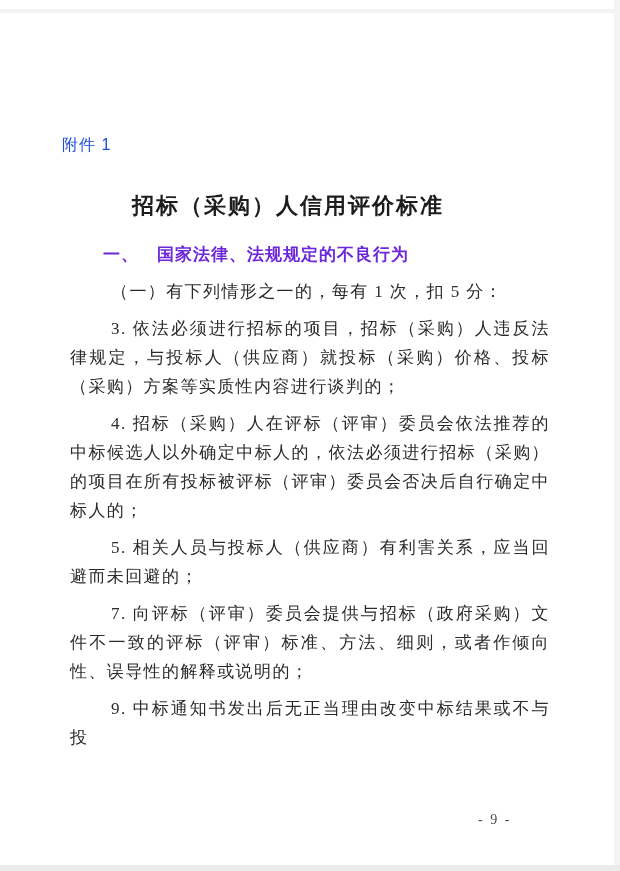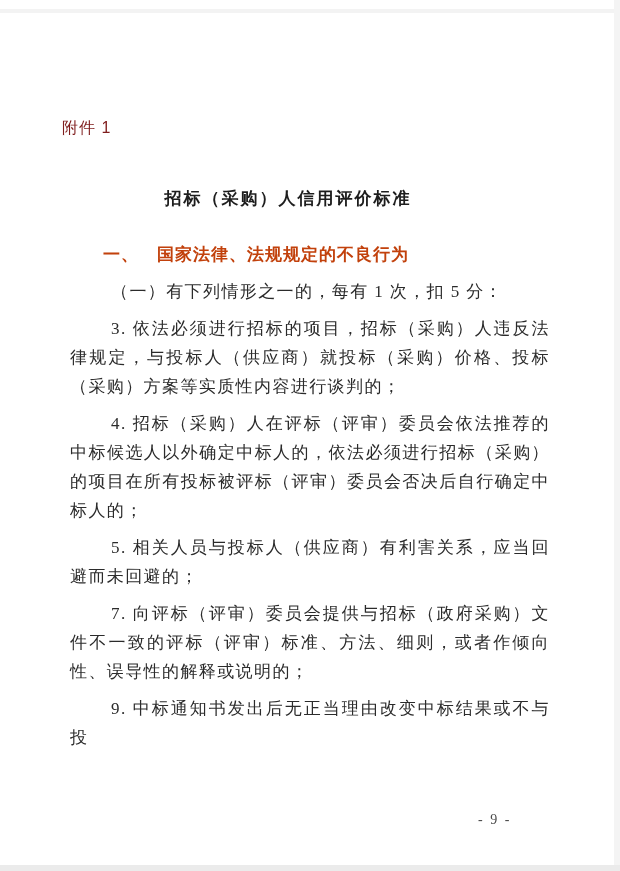--- a/index.html
+++ b/index.html
@@ -27,51 +27,51 @@
     top: 0; right: 0; bottom: 0; width: 6px;
     background: #f4f4f4;
   }
   .scan-edge-bottom {
     position: absolute;
     left: 0; right: 0; bottom: 0; height: 6px;
     background: #ebebeb;
   }
   .attachment-label {
     position: absolute;
-    top: 118px;
+    top: 135px;
     left: 62px;
     font-family: "Liberation Sans", "DejaVu Sans", sans-serif;
     font-size: 16px;
     font-weight: 500;
     letter-spacing: 1px;
-    color: #7f1d1d;
+    color: #1d4ed8;
   }
   .doc-title {
     position: absolute;
     top: 176px;
     left: 40px;
     width: 496px; 
     text-align: center;
-    font-size: 17px;
+    font-size: 22px;
     font-weight: bold;
     letter-spacing: 2px;
     color: #1d1d1d;
     white-space: nowrap;
   }
   .body-block {
     position: absolute;
     top: 240px;
     left: 62px;
     width: 496px;
   }
   .section-heading {
     font-family: "Liberation Sans", "DejaVu Sans", sans-serif;
     font-size: 17px;
     font-weight: bold;
-    color: #c2410c;
+    color: #6d28d9;
     line-height: 29px;
     text-indent: 41px;
     letter-spacing: 1px;
     margin: 0 0 3px 0;
   }
   .body-block p {
     margin: 8px;
     font-size: 17px;
     line-height: 29px;
     letter-spacing: 1.4px;

